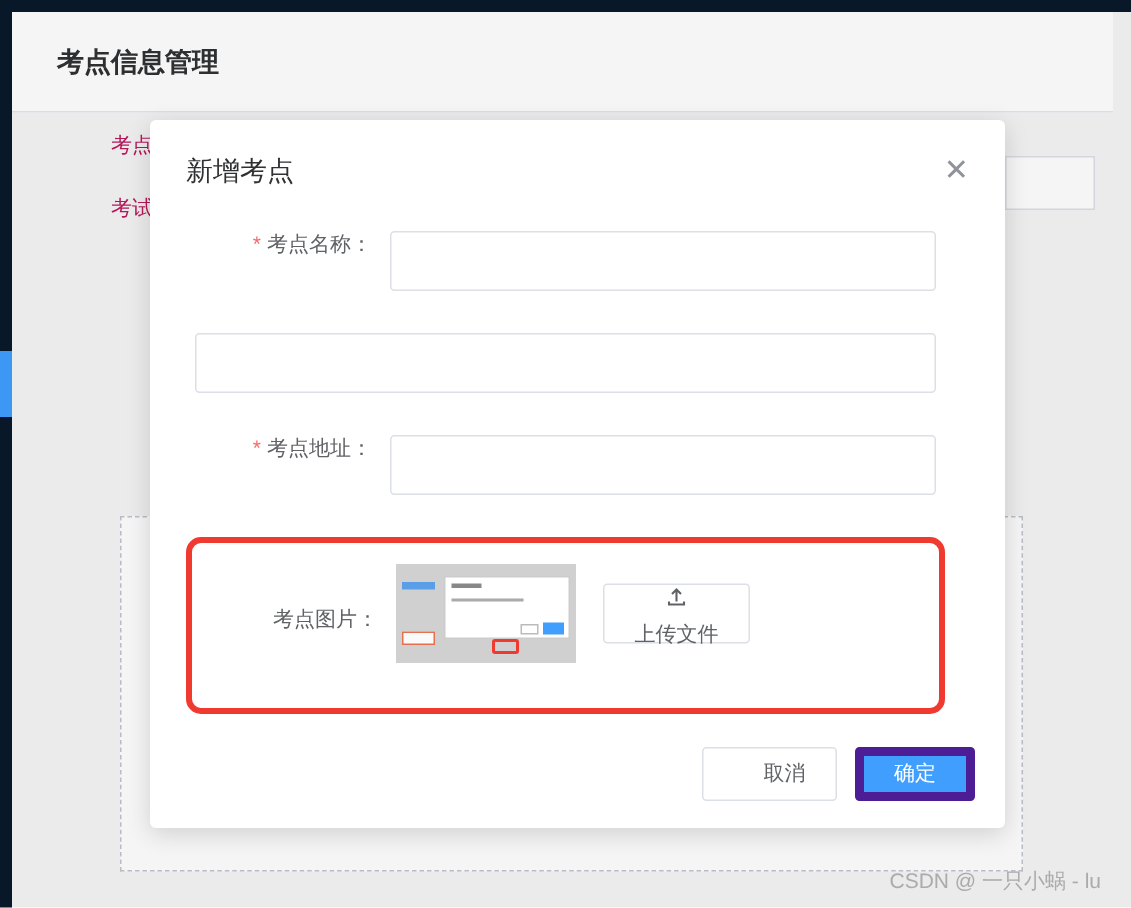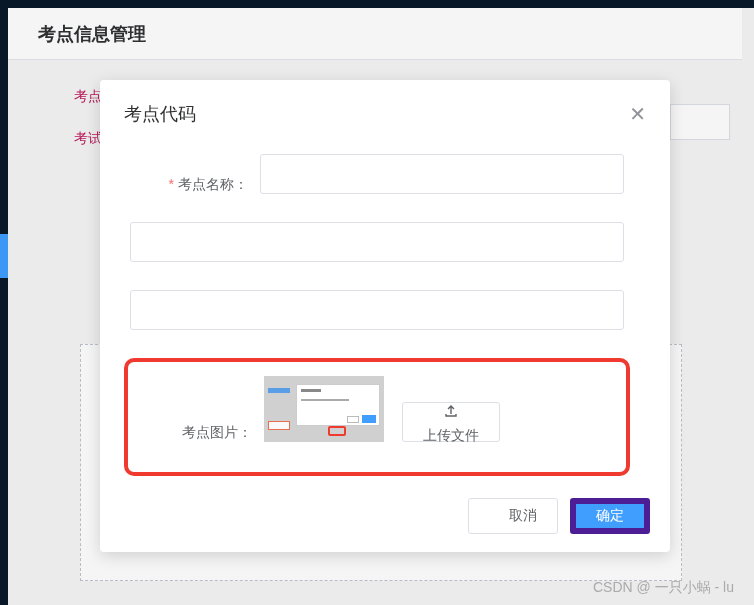--- a/index.html
+++ b/index.html
@@ -32,21 +32,21 @@
       top: 234px;
       width: 8px;
       height: 44px;
       background: #409eff;
     }
     .page-header {
       position: absolute;
       left: 8px;
       top: 8px;
       right: 12px;
-      height: 52px;
+      height: 67px;
       background: #ffffff;
       border-bottom: 1px solid #e4e7ed;
       padding: 0 30px;
       display: flex;
       align-items: center;
     }
     .page-title {
       font-size: 18px;
       font-weight: bold;
       color: #303133;
@@ -116,21 +116,21 @@
       font-size: 20px;
       cursor: pointer;
       font-family: Arial, sans-serif;
       line-height: 1;
     }
     .modal-body {
       padding: 20px 46px 10px 30px;
     }
     .form-row {
       display: flex;
-      align-items: flex-end;
+      align-items: flex-start;
       margin-bottom: 28px;
     }
     .form-label {
       width: 130px;
       text-align: right;
       color: #606266;
       padding-right: 12px;
       font-size: 14px;
     }
     .required::before {
@@ -150,21 +150,21 @@
     }
     .highlight-box {
       border: 4px solid #f03a2f;
       border-radius: 10px;
       padding: 14px 12px 30px 12px;
       margin-left: -6px;
       margin-right: -6px;
     }
     .upload-row {
       display: flex;
-      align-items: flex-end;
+      align-items: center;
     }
     .upload-label {
       width: 124px;
       text-align: right;
       color: #606266;
       padding-right: 12px;
       padding-top: 8px;
       font-size: 14px;
     }
     .thumb {
@@ -310,36 +310,37 @@
     <span class="filter-label">考试</span>
   </div>
   <div class="under-input"></div>
   <div class="panel"></div>
 </div>
 
 <div class="mask"></div>
 
 <div class="modal">
   <div class="modal-header">
-    <div class="modal-title">考点代码</div>
+    <div class="modal-title">新增考点</div>
     <div class="modal-close">✕</div>
   </div>
 
   <div class="modal-body">
 
     <div class="form-row">
       <label class="form-label required">考点名称：</label>
       <input class="form-input" style="">
     </div>
 
     <div class="form-row">
       <input class="form-input" style="">
     </div>
 
     <div class="form-row">
+      <label class="form-label required">考点地址：</label>
       <input class="form-input" style="">
     </div>
 
 
     <div class="highlight-box">
       <div class="upload-row">
         <label class="upload-label">考点图片：</label>
 
         <div class="thumb">
           <div class="thumb-left-blue"></div>

